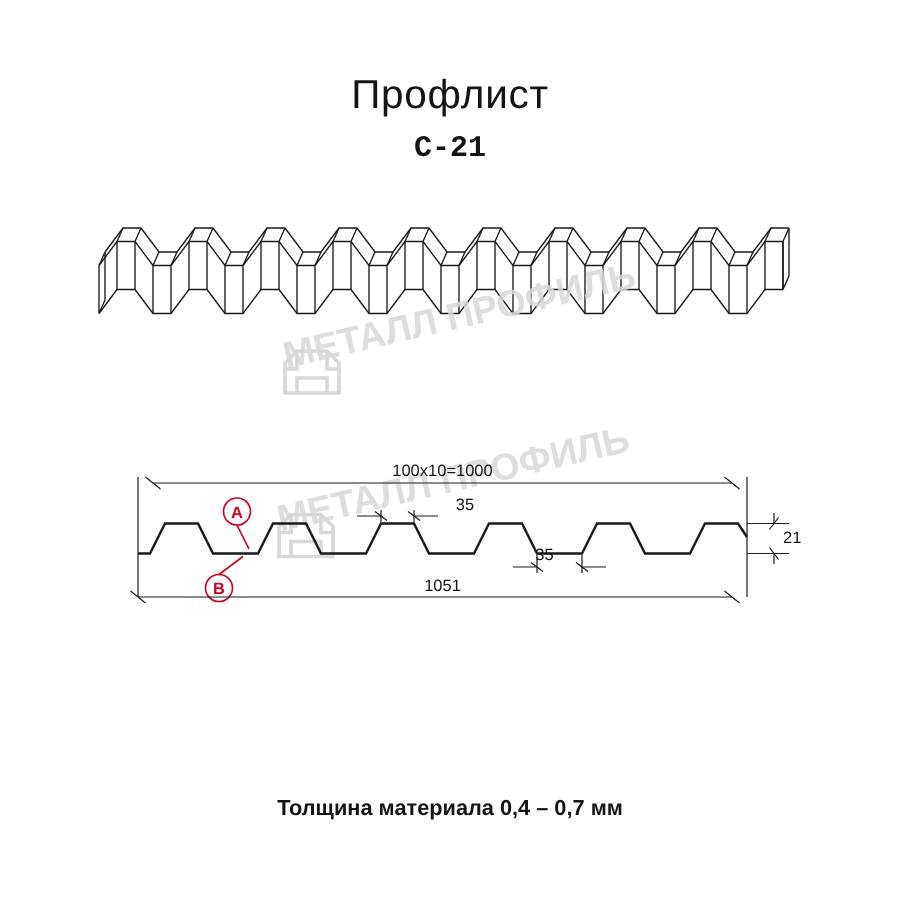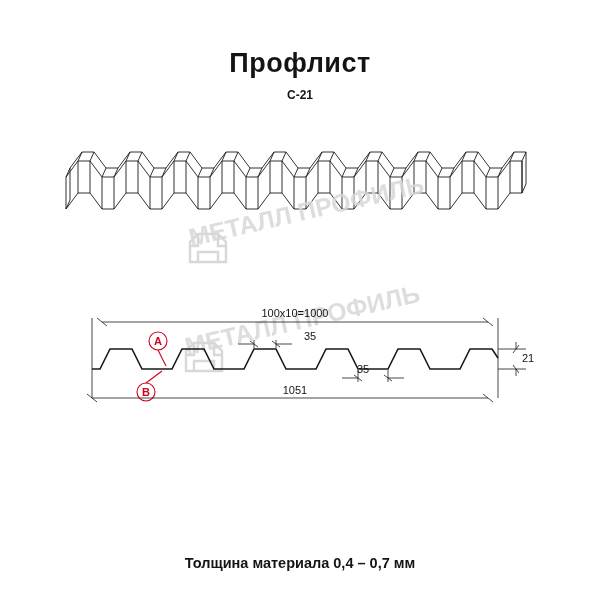--- a/index.html
+++ b/index.html
@@ -20,44 +20,44 @@
     width: 600px;
     height: 600px;
   }
   .title {
     position: absolute;
     left: 0;
     right: 0;
     top: 48px;
     text-align: center;
     font-size: 27px;
-    font-weight: bold;
+    font-weight: normal;
     letter-spacing: 0.5px;
     color: #141414;
   }
   .subtitle {
     position: absolute;
     left: 0;
     right: 0;
     top: 88px;
     text-align: center;
-    font-size: 12px;
+    font-size: 20px;
     font-weight: bold;
     color: #141414;
+    font-family: Liberation Mono, monospace;
   }
   .footer-note {
     position: absolute;
     left: 0;
     right: 0;
     top: 531px;
     text-align: center;
     font-size: 14.5px;
     font-weight: bold;
     color: #141414;
-    margin-top: 24px;
   }
   .iso-wrap {
     position: absolute;
     left: 60px;
     top: 130px;
     width: 480px;
     height: 130px;
   }
   .section-wrap {
     position: absolute;

